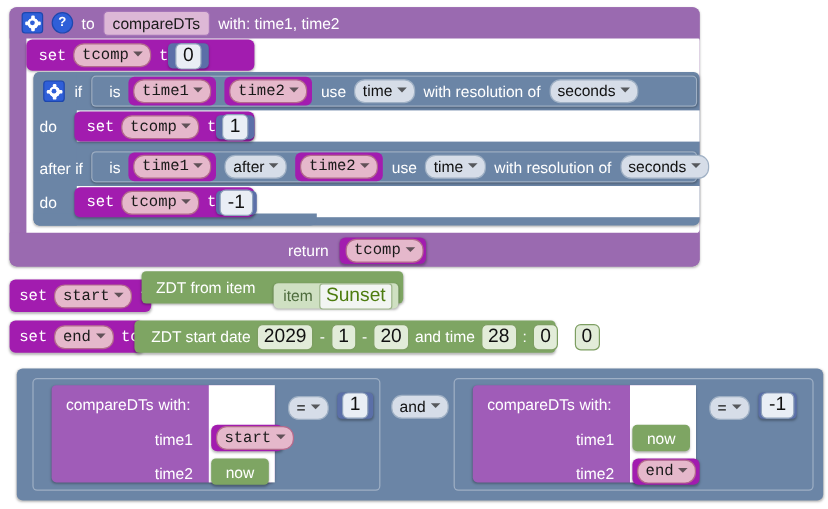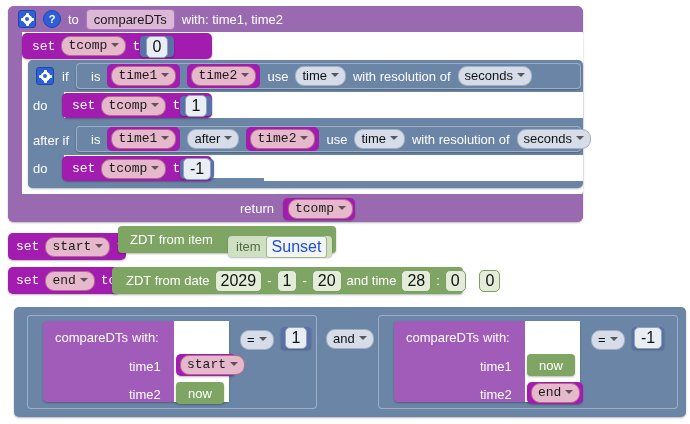--- a/index.html
+++ b/index.html
@@ -28,21 +28,21 @@
 
   
   .f-var{background:#e5b8cb;color:#1a1a1a;border:1px solid #b36a8c;}
   
   .f-grey{background:#d6dde8;color:#111;border:1px solid #9fb0c4;}
   
   .f-num{background:#e9eef5;color:#111;border:1px solid #8fa2bb;border-radius:5px;padding:1px 6px;}
   
   .f-green{background:#e2ecd9;color:#111;border:1px solid #7d9e62;border-radius:5px;padding:1px 5px;}
   
-  .f-white{background:#f2f5f2;color:#1d4ed8;border:1px solid #9db58a;border-radius:3px;padding:1px 5px;}
+  .f-white{background:#f2f5f2;color:#4d7c0f;border:1px solid #9db58a;border-radius:3px;padding:1px 5px;}
 
   
   .c-proc   {background:#9a6ab0;}
   .c-var    {background:#a21caf;font-family:Liberation Mono, monospace;}
   .c-ctrl   {background:#6b85a6;}
   .c-num    {background:#5b6fa8;}
   .c-green  {background:#7ea563;}
   .c-greenL {background:#cfe0c2;}
   .c-callp  {background:#a05cb8;}
   .c-logic  {background:#6b85a6;}
@@ -236,21 +236,21 @@
 
 <div class="blk c-var shadow" style="left:8px;top:267px;width:112px;height:27px;border-radius:5px;display:flex;align-items:center;gap:6px;padding-left:8px;">
   <span class="lbl">set</span>
   <span class="field f-var">
     <span>end</span>
       <i class="caret"></i>
   </span>
   <span class="lbl">to</span>
 </div>
 <div class="blk c-green shadow" style="left:112px;top:267px;width:351px;height:27px;border-radius:4px;display:flex;align-items:center;gap:5px;padding-left:14px;">
-  <span class="lbl">ZDT from date</span>
+  <span class="lbl">ZDT start date</span>
   <span class="f-green">2029</span>
   <span class="lbl">-</span>
   <span class="f-green">1</span>
   <span class="lbl">-</span>
   <span class="f-green">20</span>
   <span class="lbl">and time</span>
   <span class="f-green">28</span>
   <span class="lbl">:</span>
   <span class="f-green">0</span>
   <span class="lbl">:</span>

